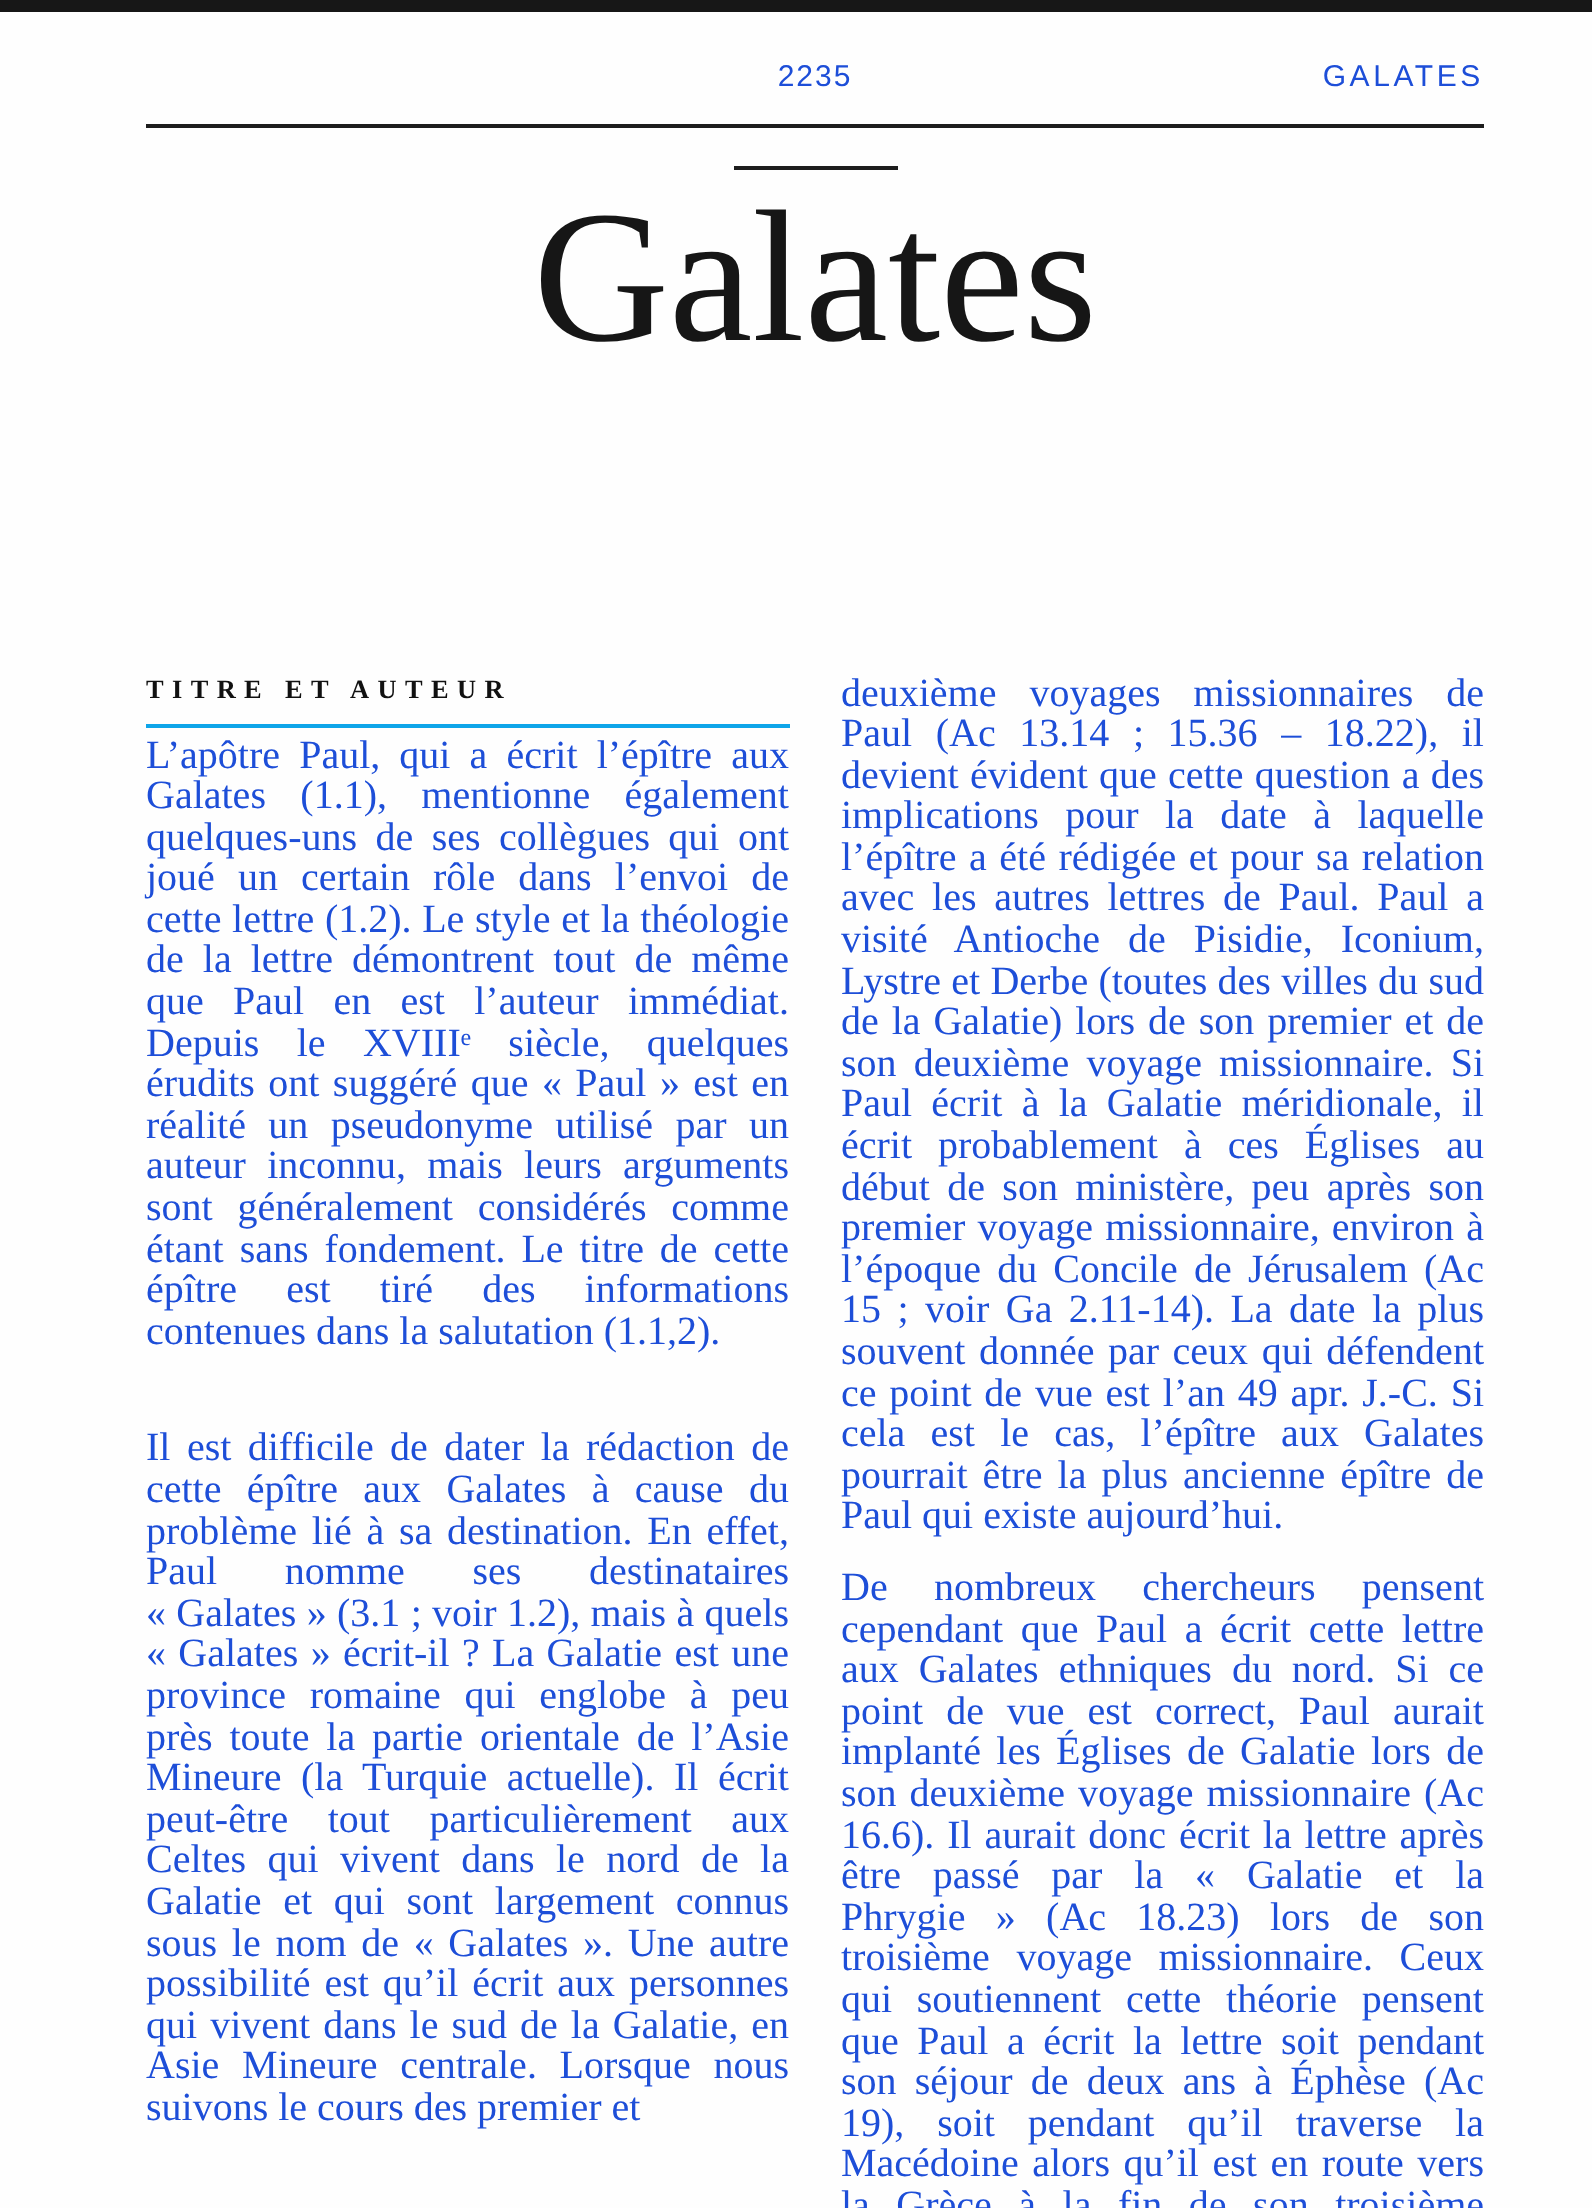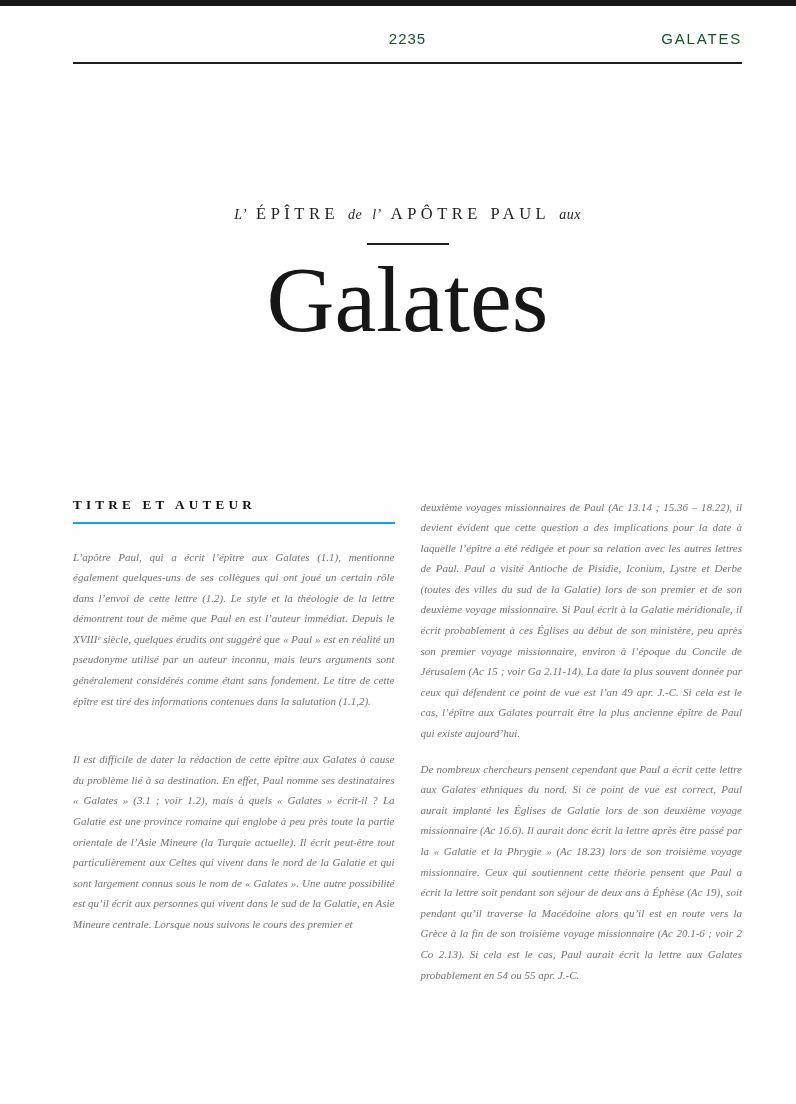--- a/index.html
+++ b/index.html
@@ -13,21 +13,21 @@
     box-sizing:border-box;
   }
   .top-edge{position:absolute;top:0;left:0;right:0;height:6px;background:#171717;}
   .content{margin:0 54px 0 73px;width:669px;}
 
   
   .running-head{
     position:relative;
     padding-top:30px;height:18px;
     font-family:"Liberation Sans","DejaVu Sans",sans-serif;
-    font-size:15px;color:#14532d;
+    font-size:15px;color:#1d4ed8;
   }
   .page-number{position:absolute;left:0;right:0;top:30px;text-align:center;letter-spacing:1px;}
   .book-name{position:absolute;right:0;top:30px;letter-spacing:1.8px;}
   .head-rule{margin-top:14px;height:0;border:0;border-top:2px solid #1d1d1d;}
 
   
   .masthead{text-align:center;}
   .kicker{
     margin:140px 0 0;
     font-size:16.5px;color:#1f1f1f;
@@ -46,46 +46,44 @@
   .columns{display:flex;gap:26px;margin-top:146px;}
   .col{flex:1;min-width:0;}
   .sec-heading{
     margin:0;
     font-size:13.2px;font-weight:700;letter-spacing:4.2px;
     color:#111111;
     padding-bottom:9px;border-bottom:2px solid #0ea5e9;
   }
   .body-para{
     margin:0;
-    font-size:11px;line-height:20.6px;
+    font-size:20px;line-height:20.6px;
     text-align:justify;
     hyphens:manual;-webkit-hyphens:manual;
-    color:#737373;
-    font-style:italic;
+    color:#1d4ed8;
   }
-  .intro-section .body-para{margin-top:23px;}
+  .intro-section .body-para{margin-top:4px;}
   .intro-section + .intro-section{margin-top:38px;}
   .col-right .body-para + .body-para{margin-top:15px;}
 </style>
 </head>
 <body>
 
 <div class="page">
   <div class="top-edge"></div>
 
   <div class="content">
 
     <header class="running-head">
       <span class="page-number">2235</span>
       <span class="book-name">GALATES</span>
     </header>
     <div class="head-rule"></div>
 
     <div class="masthead">
-      <p class="kicker"><span class="it">L’</span><span class="caps">ÉPÎTRE</span><span class="it">de</span><span class="it">l’</span><span class="caps">APÔTRE PAUL</span><span class="it">aux</span></p>
       <div class="kicker-rule"></div>
       <h1 class="book-title">Galates</h1>
     </div>
 
     <main class="columns">
 
       <section class="col col-left">
         <div class="intro-section">
           <h2 class="sec-heading">TITRE ET AUTEUR</h2>
           <p class="body-para">L’apôtre Paul, qui a écrit l’épître aux Galates (1.1), mentionne également quelques-uns de ses collè­gues qui ont joué un certain rôle dans l’envoi de cette lettre (1.2). Le style et la théologie de la lettre démontrent tout de même que Paul en est l’auteur immédiat. Depuis le XVIIIᵉ siècle, quelques érudits ont suggéré que «&nbsp;Paul&nbsp;» est en réalité un pseudo­nyme utilisé par un auteur inconnu, mais leurs argu­ments sont généralement considérés comme étant sans fondement. Le titre de cette épître est tiré des informations contenues dans la salutation (1.1,2).</p>

